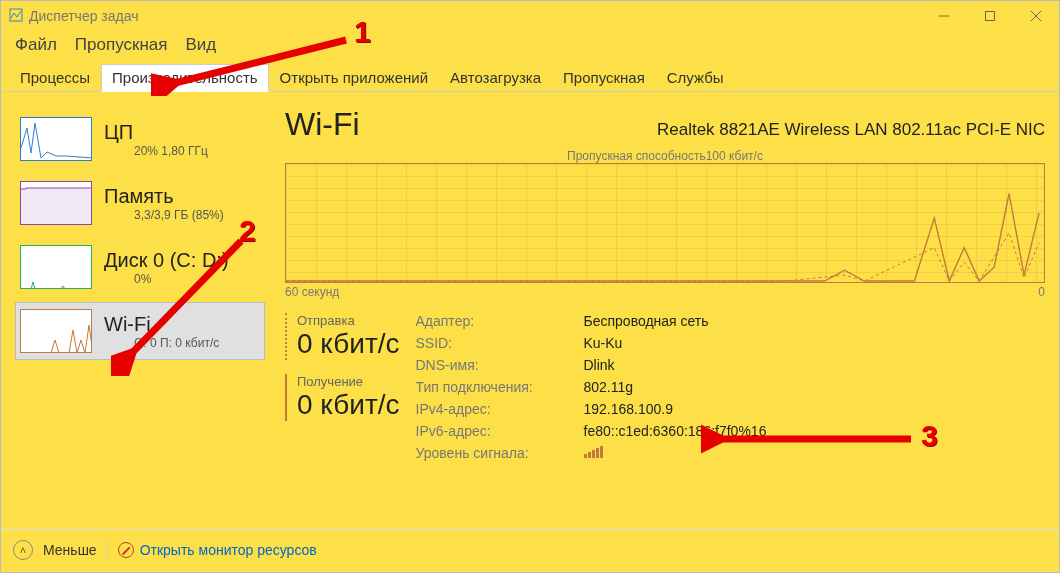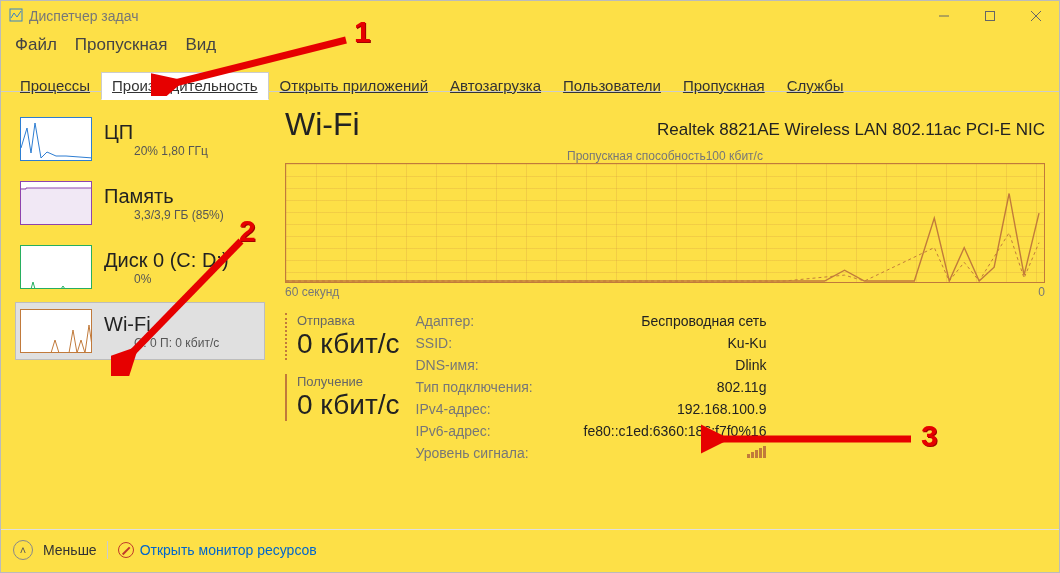--- a/index.html
+++ b/index.html
@@ -8,21 +8,21 @@
   
   .titlebar { display:flex; align-items:center; justify-content:space-between; height:30px; padding:0 0 0 8px; }
   .titlebar-left { display:flex; align-items:center; gap:6px; color:#777; font-size:14px; }
   .win-controls { display:flex; }
   .win-btn { width:46px; height:30px; display:flex; align-items:center; justify-content:center; color:#555; }
   .win-btn svg { width:10px; height:10px; }
   
   .menubar { display:flex; gap:18px; padding:4px 24px 8px 14px; font-size:17px; color:#444; }
   
   .tabs { display:flex; border-bottom:1px solid #ccc; padding-left:8px; font-size:15px; }
-  .tab { padding:4px 10px 5px; color:#333; border:1px solid transparent; position:relative; top:9px;text-decoration:underline; }
+  .tab { padding:4px 10px 5px; color:#333; border:1px solid transparent; position:relative; top:1px; }
   .tab.active { border:1px solid #ccc; border-bottom:1px solid #fff; background:#fff; }
   
   .body { flex:1; display:flex; padding:14px 14px 0 14px; gap:20px; min-height:0; }
   
   .sidebar { width:250px; display:flex; flex-direction:column; gap:6px; padding-top:4px; }
   .side-item { display:flex; align-items:center; gap:12px; padding:6px 4px; border:1px solid transparent; }
   .side-item.selected { background:#e0e0e0; border:1px solid #bdbdbd; }
   .side-thumb { width:72px; height:44px; border:1px solid #bbb; background:#fff; position:relative; overflow:hidden; }
   .side-text .t1 { font-size:20px; color:#222; }
   .side-text .t2 { font-size:12px; color:#555;margin-left:30px; }
@@ -43,21 +43,21 @@
   }
   .chart svg { position:absolute; inset:0; width:100%; height:100%; }
   .chart-foot { display:flex; justify-content:space-between; font-size:12px; color:#777; margin-top:2px;gap:31px; }
   .stats { display:flex; gap:16px; margin-top:14px; }
   .rates { display:flex; flex-direction:column; gap:14px; }
   .rate { padding-left:10px; border-left:2px dotted #c17a3b; }
   .rate .lbl { font-size:13px; color:#666; }
   .rate .val { font-size:28px; color:#222; }
   .props { display:grid; grid-template-columns:150px auto; gap:6px 18px; font-size:14px; }
   .props .k { color:#777; }
-  .props .v { color:#222;text-align:right; }
+  .props .v { color:#222; }
   .signal { display:inline-flex; align-items:flex-end; gap:1px; }
   .signal span { width:3px; background:#c17a3b; }
   .signal span:nth-child(1){height:4px;} .signal span:nth-child(2){height:6px;}
   .signal span:nth-child(3){height:8px;} .signal span:nth-child(4){height:10px;}
   .signal span:nth-child(5){height:12px;}
   
   .bottombar { display:flex; align-items:center; gap:10px; padding:10px 12px 12px; border-top:1px solid #e0e0e0; margin-top:auto; }
   .chev-circle { width:20px; height:20px; border:1px solid #888; border-radius:50%; display:flex; align-items:center; justify-content:center; font-size:11px; color:#555;}
   .vsep { width:1px; height:18px; background:#ccc; }
   .link { color:#0066cc; display:flex; align-items:center; gap:6px; }
@@ -106,21 +106,20 @@
     <span>Файл</span>
     <span>Пропускная</span>
     <span>Вид</span>
   </div>
 
   <div class="tabs">
     <div class="tab">Процессы</div>
     <div class="tab active">Производительность</div>
     <div class="tab">Открыть приложений</div>
     <div class="tab">Автозагрузка</div>
-    <div class="tab">Пользователи</div>
     <div class="tab">Пропускная</div>
     <div class="tab">Службы</div>
   </div>
 
   <div class="body">
 
     <div class="sidebar">
       <div class="side-item">
         <div class="side-thumb thumb-cpu">
           <svg viewBox="0 0 72 44" preserveAspectRatio="none" width="72" height="44">

